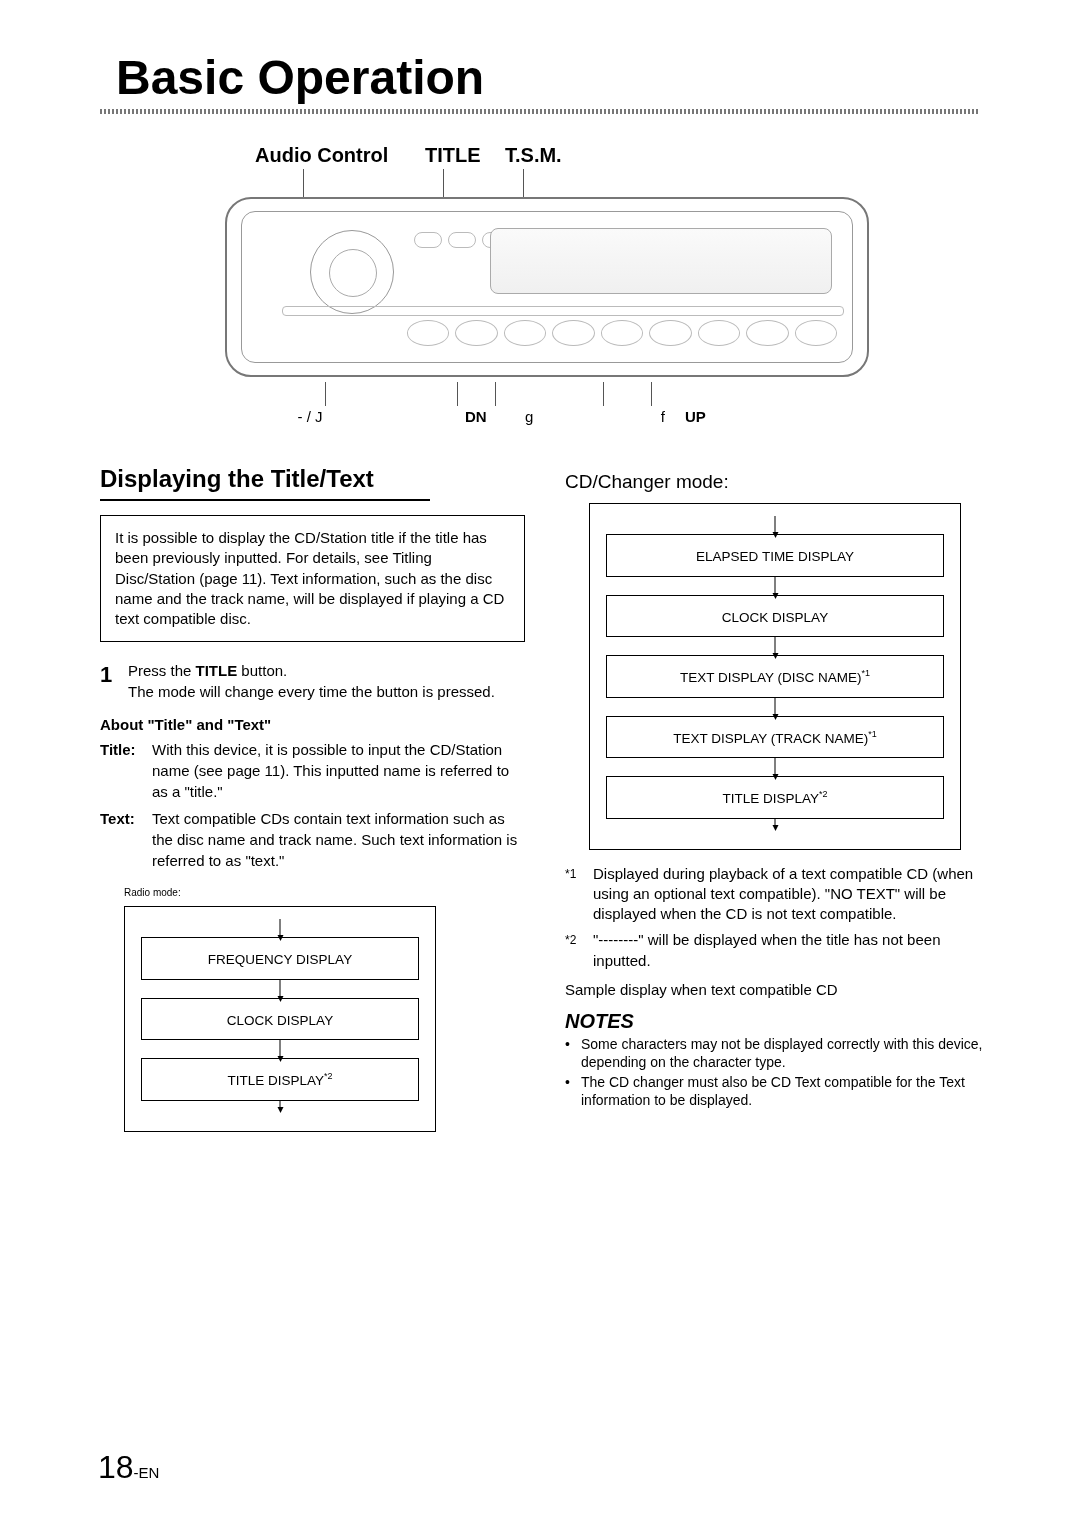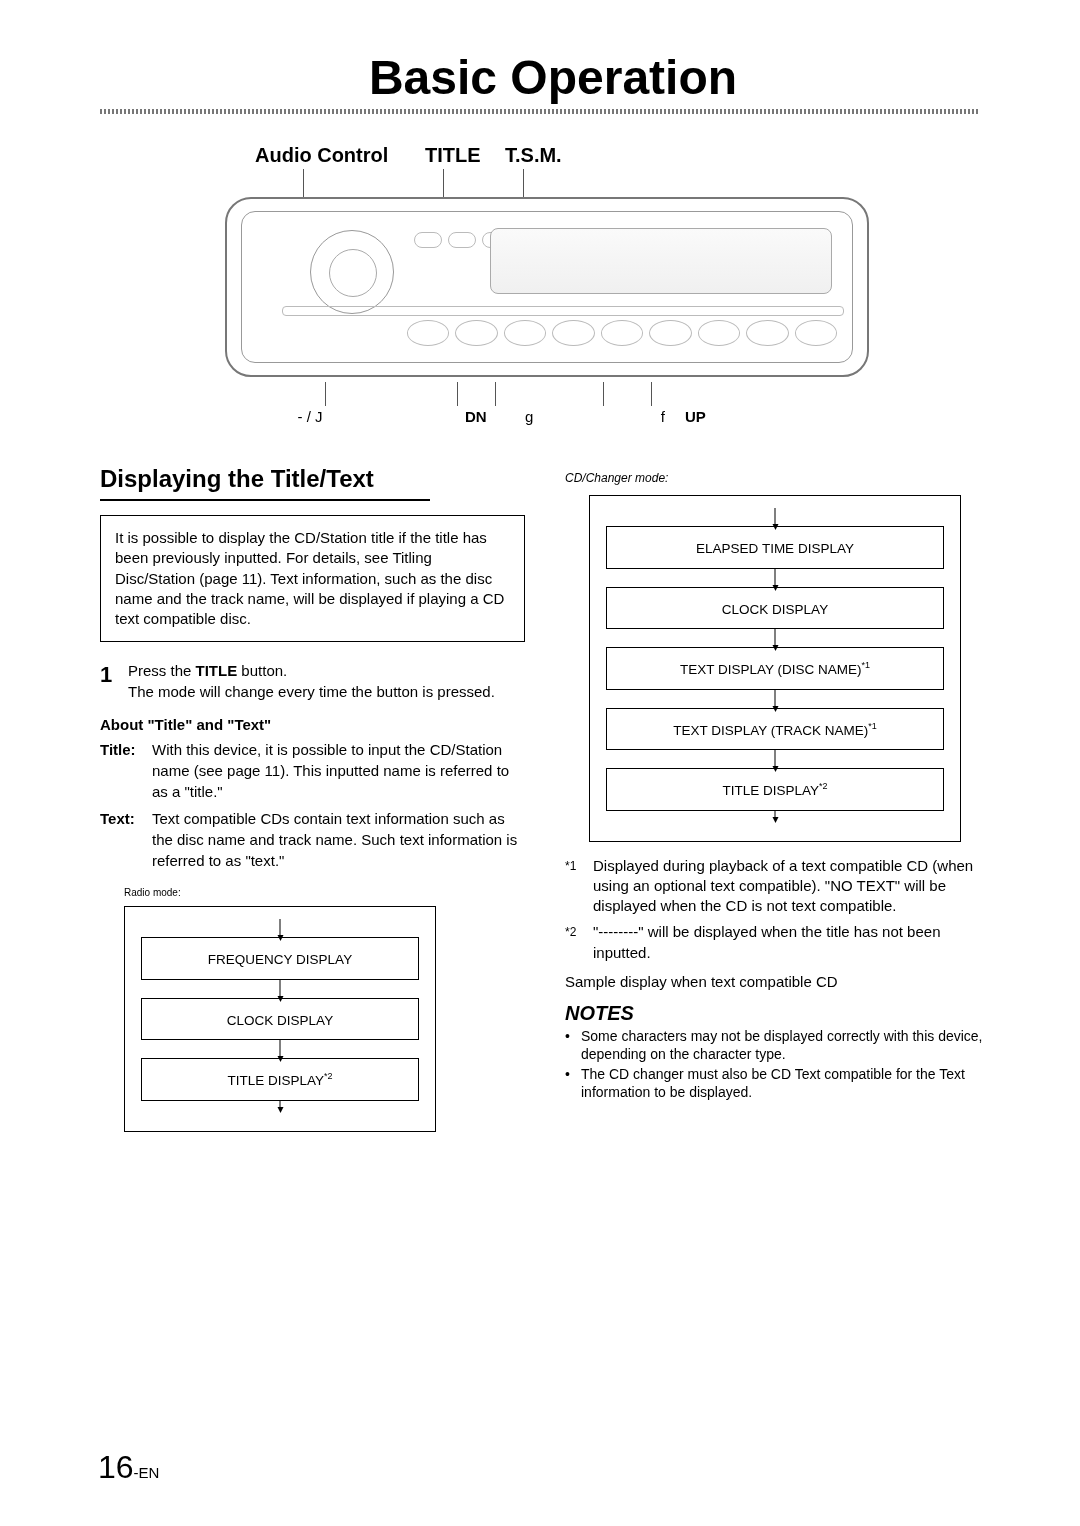--- a/index.html
+++ b/index.html
@@ -1,17 +1,17 @@
 <!DOCTYPE html>
 <html><head>
 <meta charset="utf-8">
 <style>
   html,body{margin:0;padding:0;background:#fff;color:#000;font-family:Arial,Helvetica,sans-serif;}
   .page{width:1080px;height:1526px;position:relative;box-sizing:border-box;padding:50px 90px 40px 100px;}
-  .title{font-family:"Arial Black",Arial,sans-serif;font-weight:900;font-size:48px;letter-spacing:0px;margin:0 0 4px 16px;text-align:center;}
+  .title{font-family:"Arial Black",Arial,sans-serif;font-weight:900;font-size:48px;letter-spacing:0px;margin:0 0 4px 16px;}
   .title-rule{height:5px;background:repeating-linear-gradient(90deg,#777 0 2px,#fff 2px 4px);width:880px;margin-bottom:30px;}
   .diagram-block{margin:0 auto 40px auto;width:700px;}
   .diagram-top-labels{display:flex;gap:0;font-size:20px;font-weight:bold;margin-bottom:2px;}
   .diagram-top-labels span{display:inline-block;}
   .lbl-audio{width:170px;text-align:left;margin-left:60px;}
   .lbl-title{width:80px;}
   .lbl-tsm{width:80px;}
   .diagram-leads-top{position:relative;height:28px;}
   .lead{position:absolute;width:1px;background:#555;}
   .diagram-mid{position:relative;height:185px;}
@@ -156,21 +156,21 @@
             <div class="arrow-down"></div>
           </div>
         <div class="cycle-row"><span>TITLE DISPLAY</span><span class="sup">*2</span></div>
         <div class="cycle-gap">
             <div class="arrow-down" style="height:8px;"></div>
           </div>
       </div>
     </div>
 
     <div class="col">
-      <div style="font-size:12px;margin:6px 0 10px 0;font-style:italic;">CD/Changer mode:</div>
+      <div style="font-size:19px;margin:6px 0 10px 0;">CD/Changer mode:</div>
       <div class="cycle-box" style="width:370px;">
         <div class="cycle-gap">
             <div class="arrow-down"></div>
           </div>
         <div class="cycle-row"><span>ELAPSED TIME DISPLAY</span><span class="sup"></span></div>
         <div class="cycle-gap">
             <div class="arrow-down"></div>
           </div>
         <div class="cycle-row"><span>CLOCK DISPLAY</span><span class="sup"></span></div>
         <div class="cycle-gap">
@@ -207,15 +207,15 @@
           <div>Some characters may not be displayed correctly with this device, depending on the character type.</div>
         </div>
       <div class="note-item">
           <div class="bullet">•</div>
           <div>The CD changer must also be CD Text compatible for the Text information to be displayed.</div>
         </div>
     </div>
   </div>
 
   <div class="page-num">
-    <span class="big">16</span><span>-EN</span>
+    <span class="big">18</span><span>-EN</span>
   </div>
 </div>
 
 </body></html>

